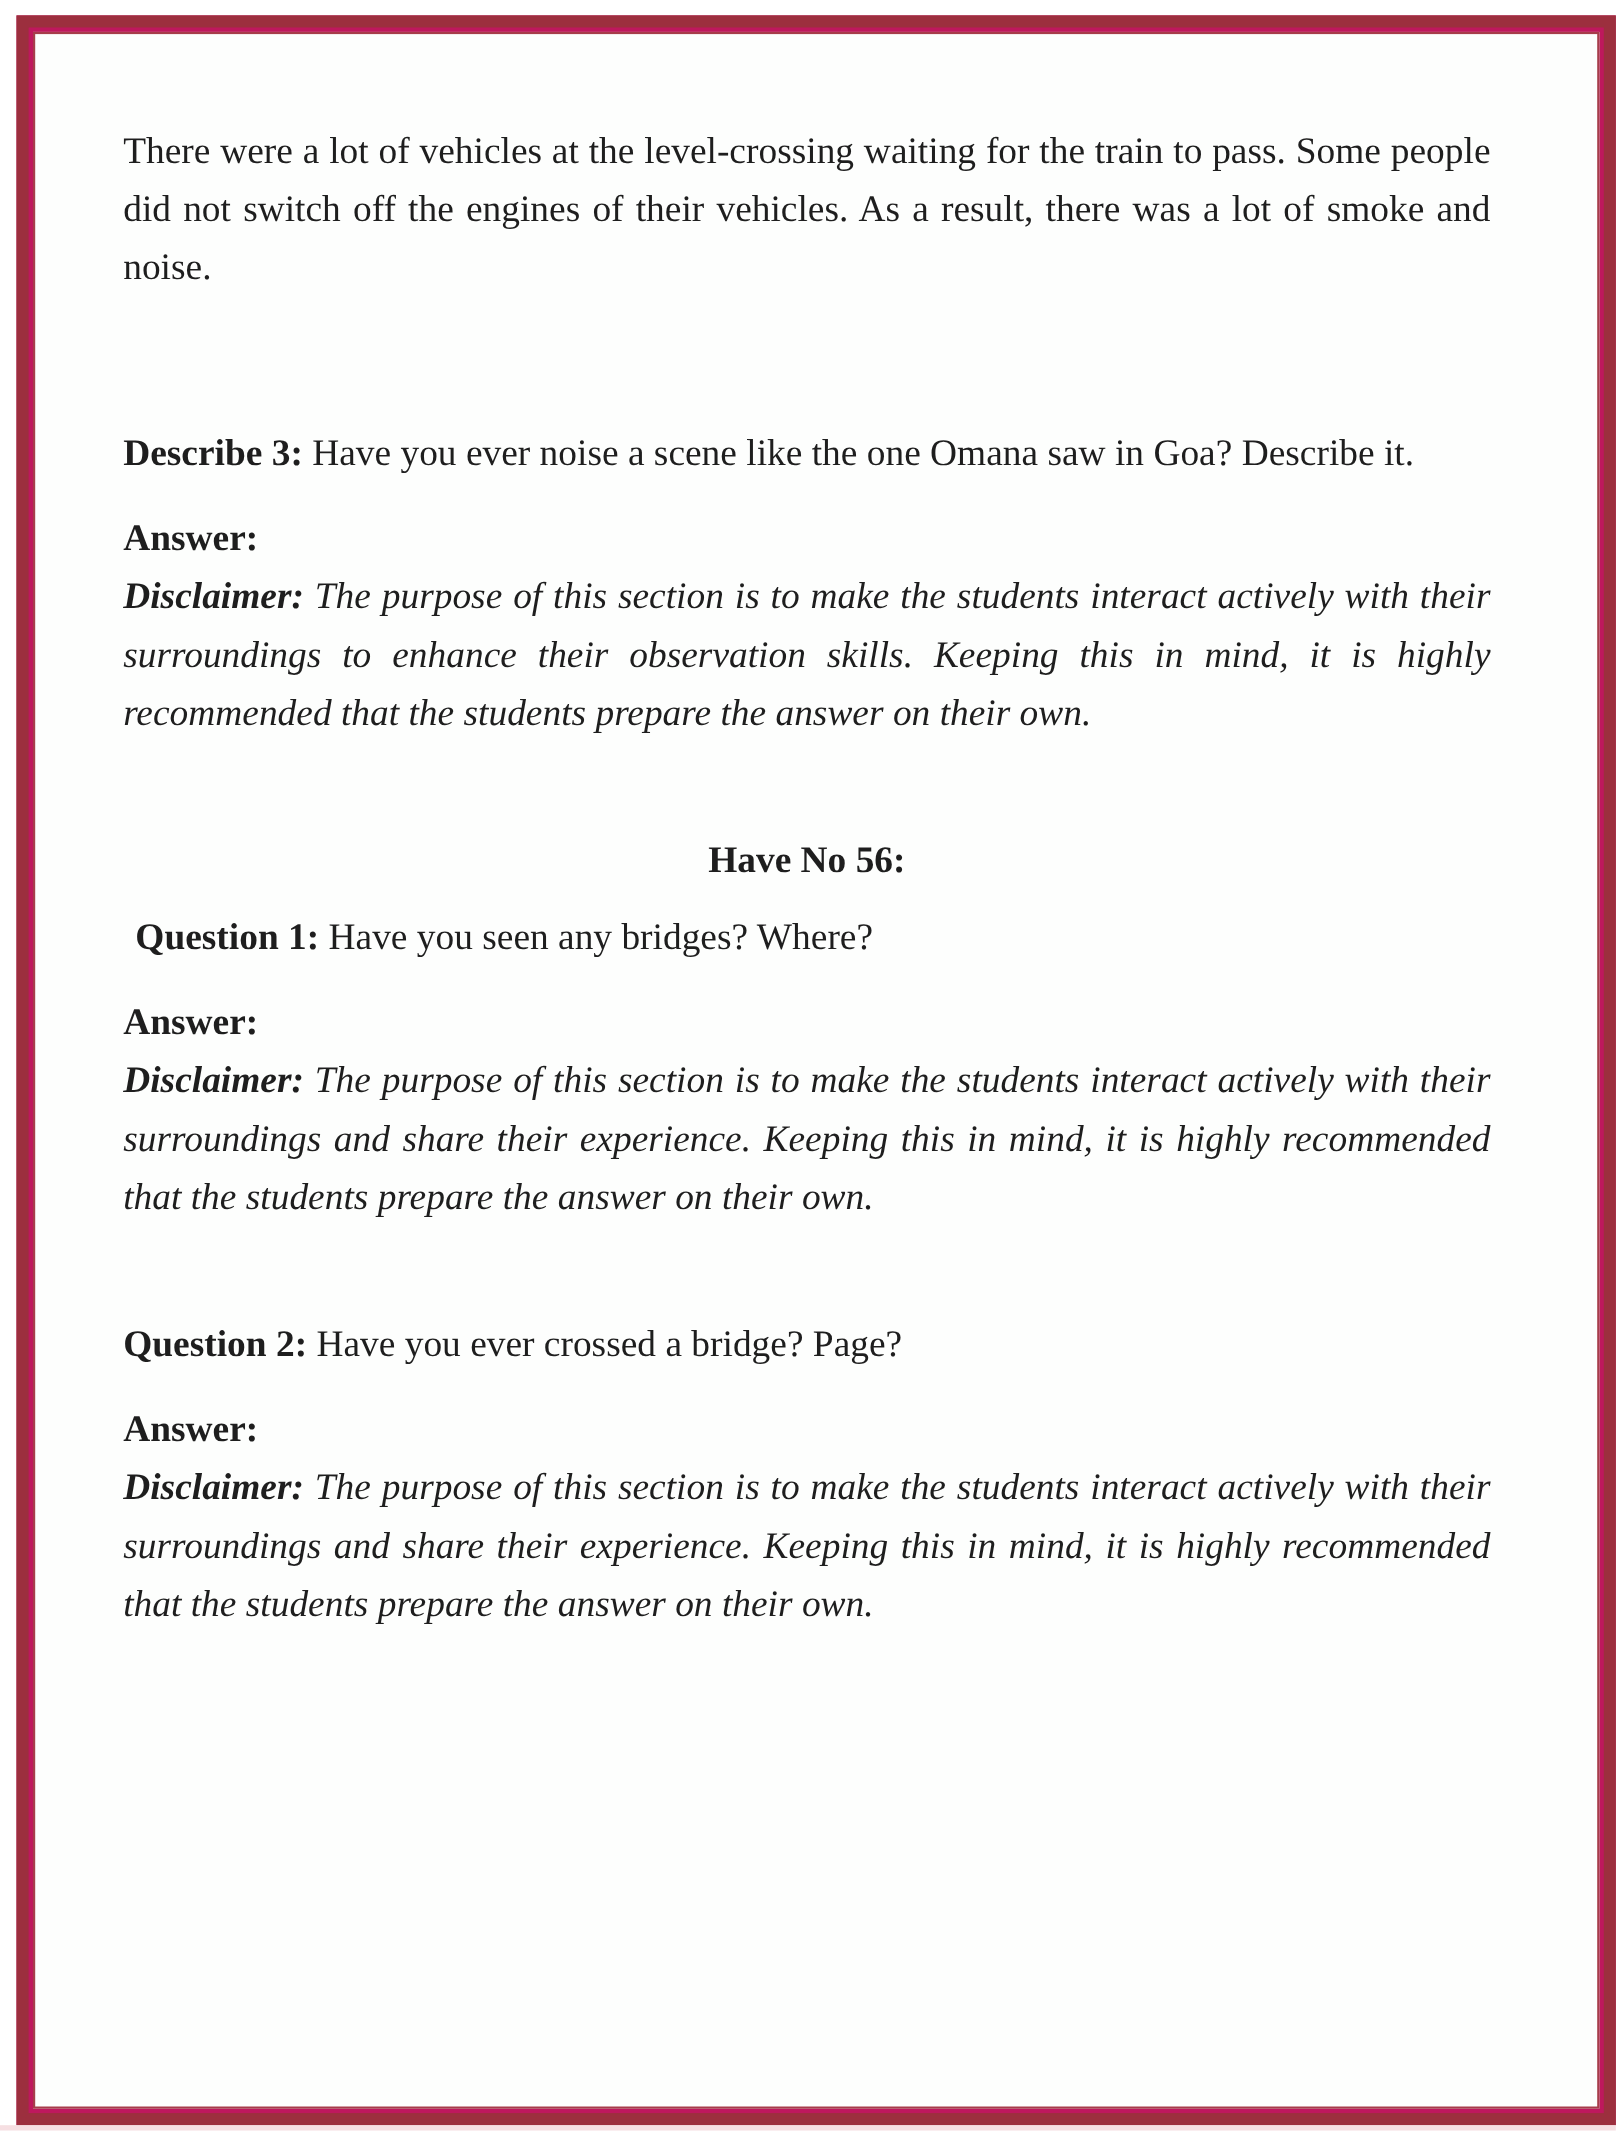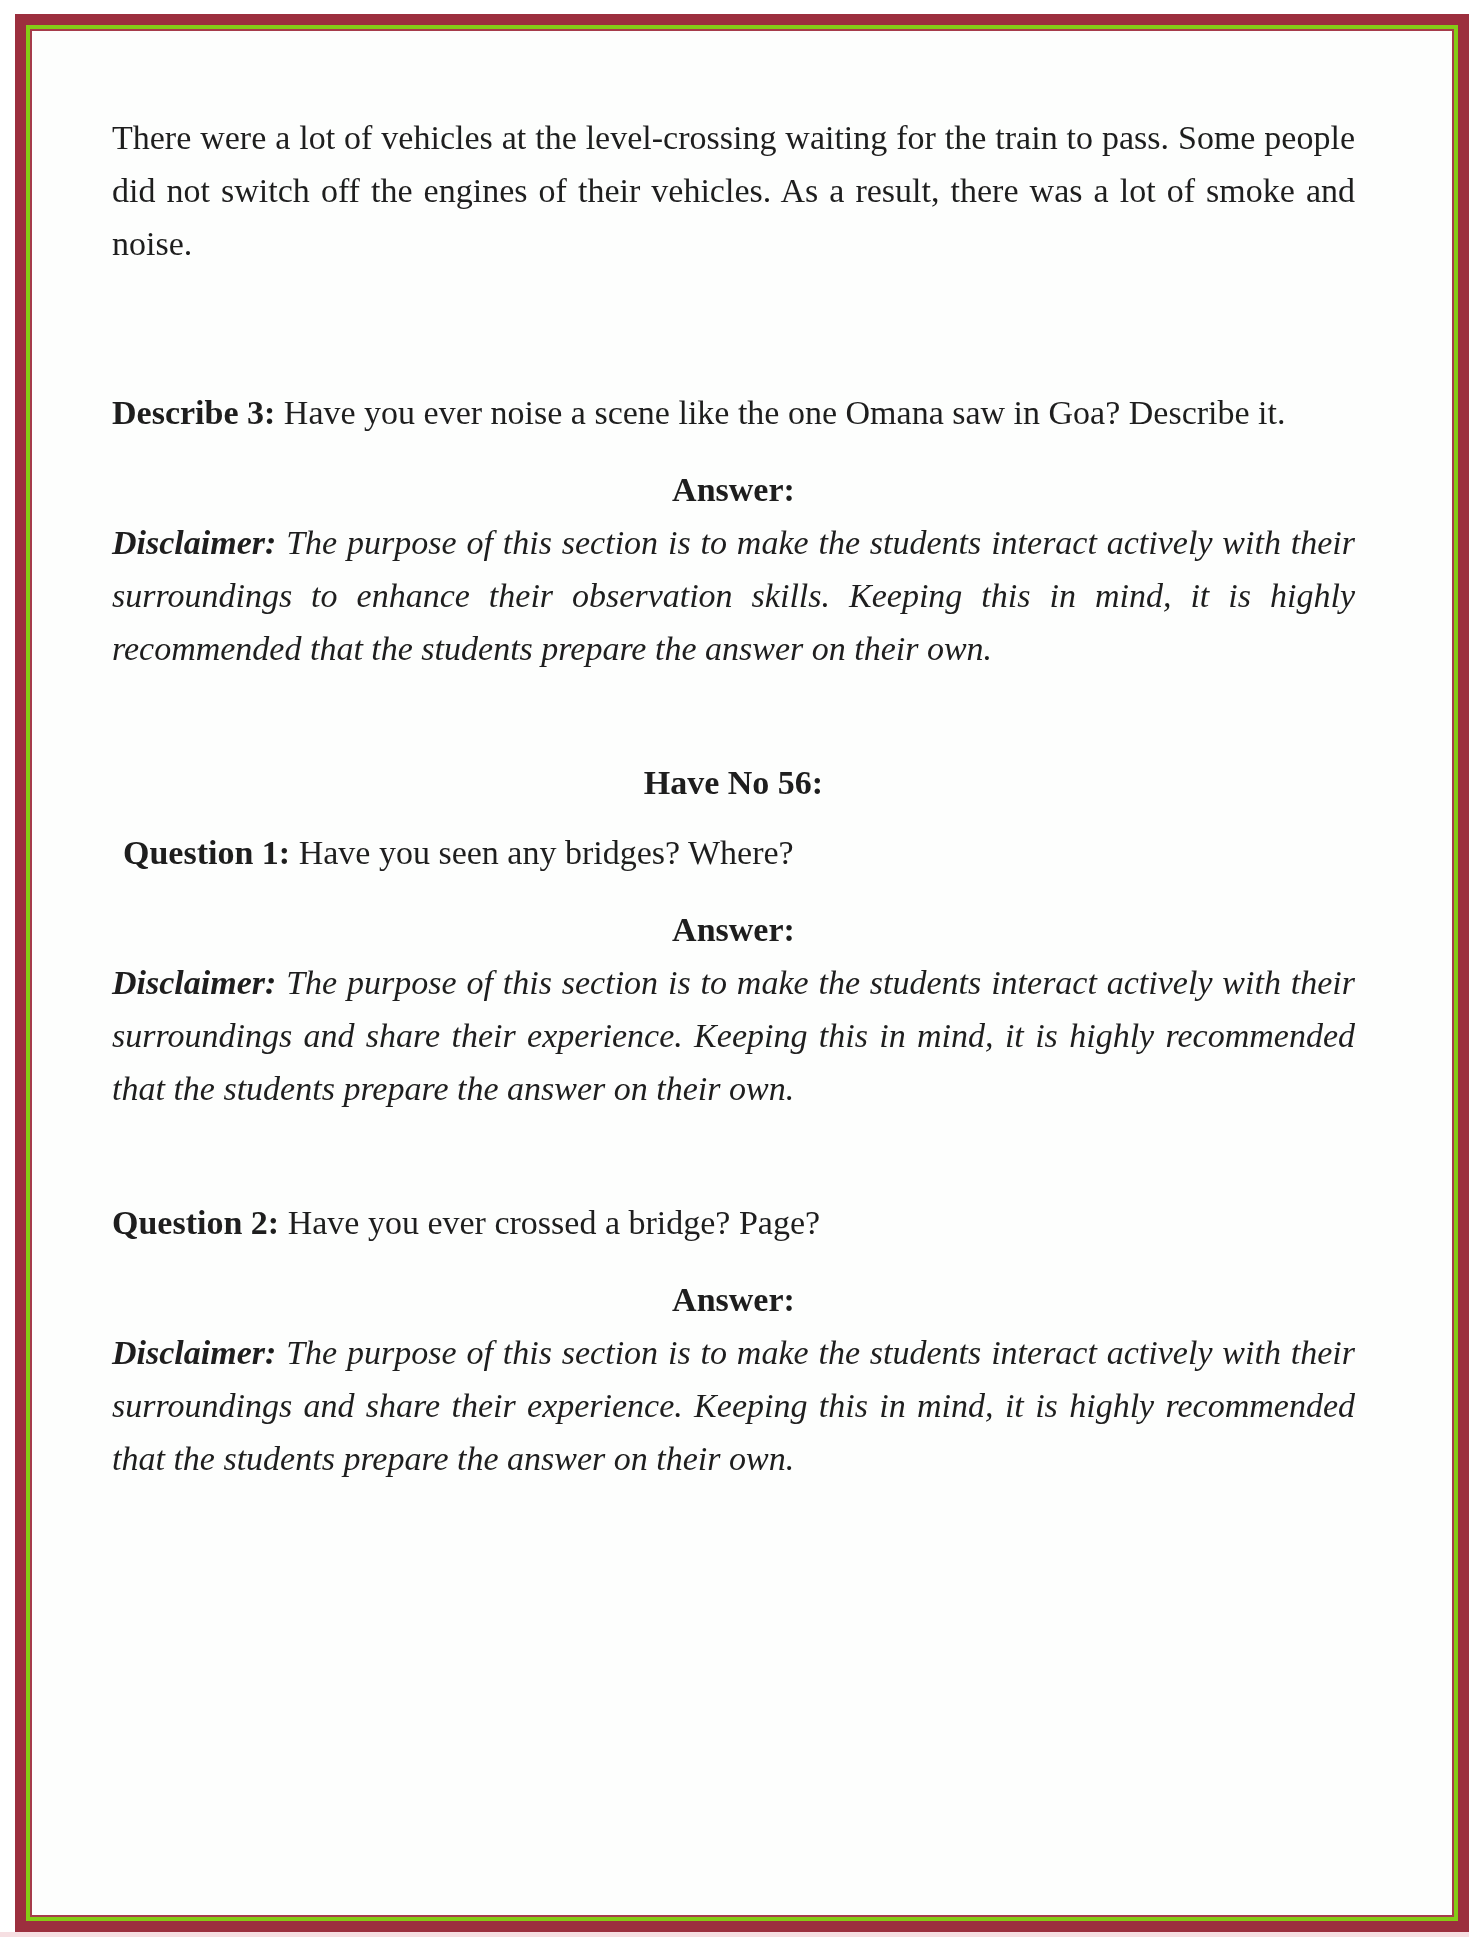--- a/index.html
+++ b/index.html
@@ -11,21 +11,21 @@
     position: relative;
     font-family: "Liberation Serif", "DejaVu Serif", serif;
   }
   .page-outer {
     position: absolute;
     left: 15px;
     top: 14px;
     right: 0;
     bottom: 5px;
     border: 11px solid #9c2f3e;
-    background: #84cc16;
+    background: #be185d;
     box-sizing: border-box;
   }
   .page-inner {
     position: absolute;
     inset: 4px;
     border: 2px solid #a63c4a;
     background: #fdfefd;
     box-sizing: border-box;
     padding: 80px 97px 0 80px;
     overflow: hidden;
@@ -38,21 +38,21 @@
     margin: 0;
   }
   .q-label, .answer-label, .heading, b { font-weight: bold; }
   .disclaimer {
     font-style: italic;
   }
   .disclaimer .disc-label { font-weight: bold; font-style: italic; }
   .question-3 { margin-top: 116px; }
   .question-1 { margin-top: 17px; margin-left: 11px; }
   .question-2 { margin-top: 81px; }
-  .answer-block { margin-top: 24px; text-align: center; }
+  .answer-block { margin-top: 24px; text-align: left; }
   .page-heading {
     margin-top: 81px;
     text-align: center;
     font-weight: bold;
   }
   .bottom-strip {
     position: absolute;
     left: 0;
     right: 0;
     bottom: 0;

